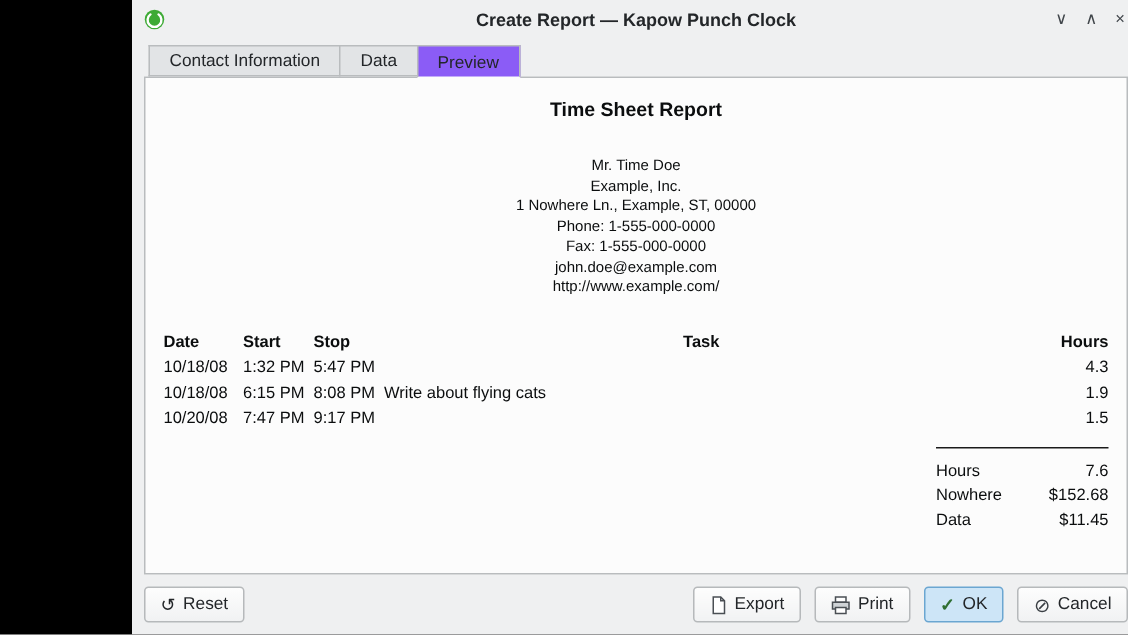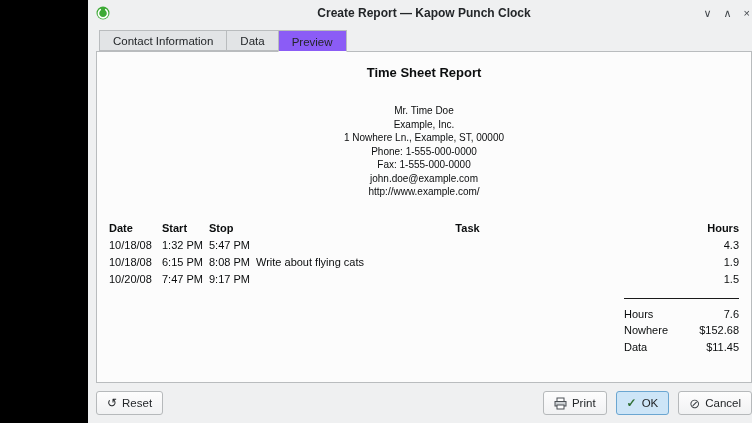--- a/index.html
+++ b/index.html
@@ -243,20 +243,29 @@
   </div>
 
   <div class="buttonrow">
     <button>
       <span class="btn-glyph">↺</span>
       <span>Reset</span>
     </button>
     <div class="spacer"></div>
     <button>
       <span class="btn-svg">
+        <svg width="12" height="13" viewBox="0 0 12 13">
+          <path d="M2.5 1 h5 l2.5 2.5 V12 h-7.5 Z" fill="#fff" stroke="#4a4f54" stroke-width="1"></path>
+          <path d="M7.5 1 V3.5 H10" fill="none" stroke="#4a4f54" stroke-width="1"></path>
+        </svg>
+      </span>
+      <span>Export</span>
+    </button>
+    <button>
+      <span class="btn-svg">
         <svg width="13" height="13" viewBox="0 0 13 13">
           <rect x="3" y="1" width="7" height="3.5" fill="#fff" stroke="#4a4f54" stroke-width="1"></rect>
           <rect x="1" y="4.5" width="11" height="4.5" fill="#cfd3d6" stroke="#4a4f54" stroke-width="1"></rect>
           <rect x="3" y="8" width="7" height="4" fill="#fff" stroke="#4a4f54" stroke-width="1"></rect>
         </svg>
       </span>
       <span>Print</span>
     </button>
     <button class="ok">
       <span class="btn-glyph glyph-ok">✓</span>

